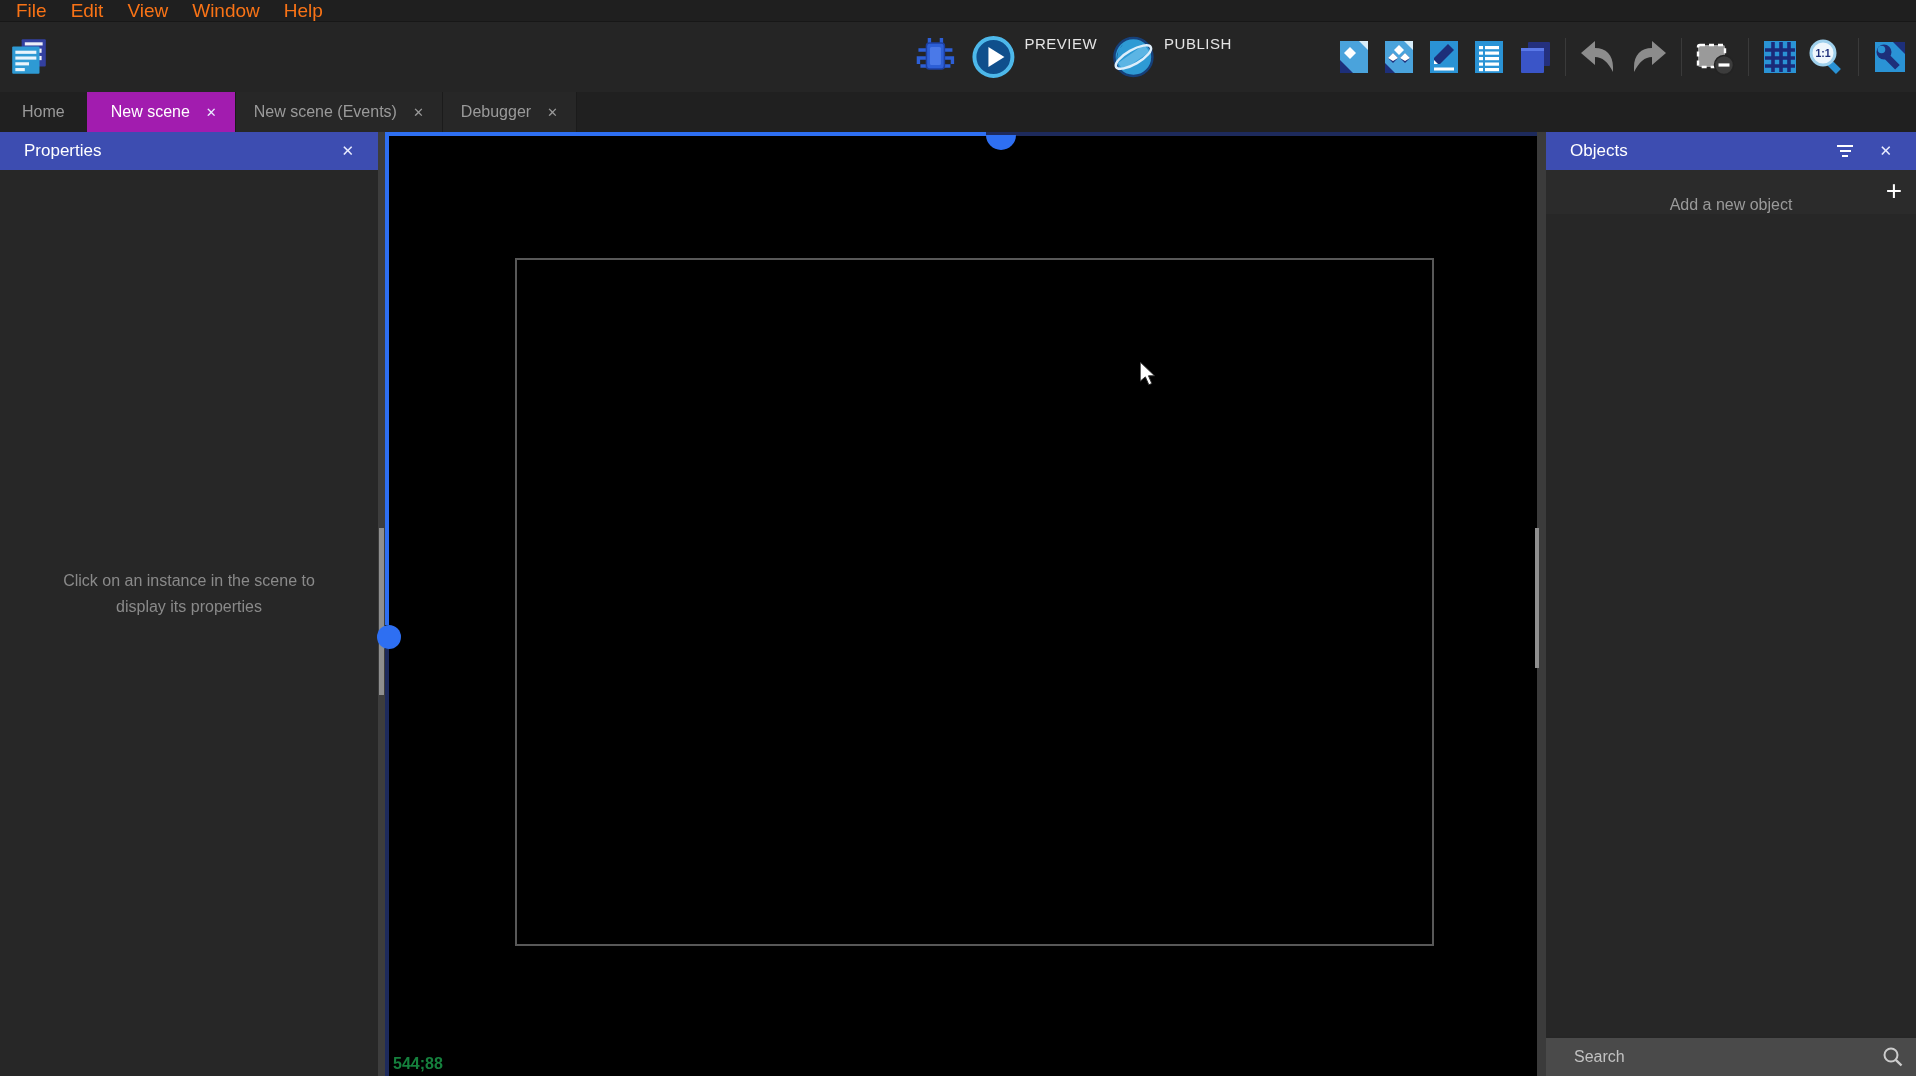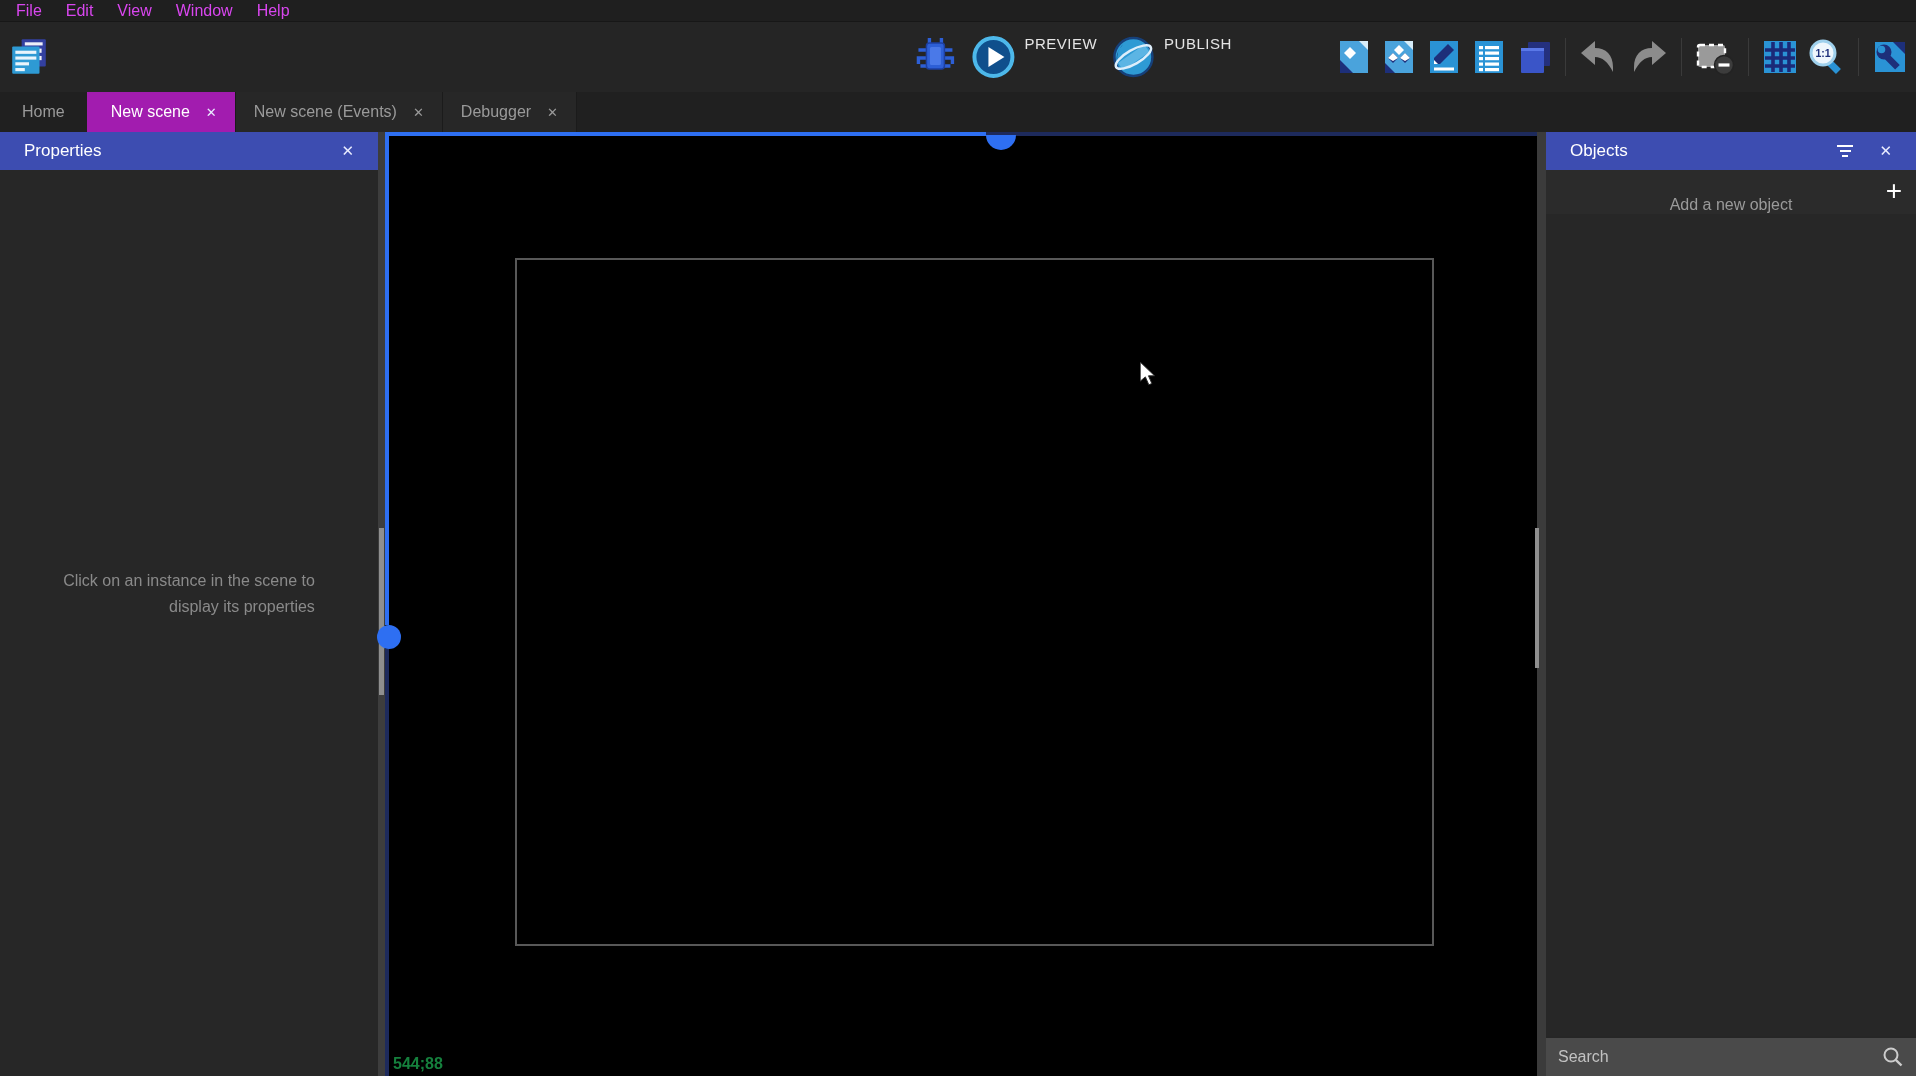--- a/index.html
+++ b/index.html
@@ -3,21 +3,21 @@
 <meta charset="utf-8">
 <style>
   * { margin:0; padding:0; box-sizing:border-box; }
   html,body { width:1916px; height:1076px; overflow:hidden; background:#1e1e1e;
               font-family:"Liberation Sans", sans-serif; }
   .app { width:1916px; height:1076px; display:flex; flex-direction:column; }
 
   
   .menubar { height:22px; background:#1f1f1f; display:flex; align-items:center;
              padding-left:4px; border-bottom:1px solid #171717; flex:0 0 auto; }
-  .menu-item { color:#d946ef; font-size:16px; padding:0 12px; line-height:22px; cursor:default; }
+  .menu-item { color:#f97316; font-size:19px; padding:0 12px; line-height:22px; cursor:default; }
 
   
   .toolbar { height:70px; background:#252525; display:flex; align-items:center;
              position:relative; flex:0 0 auto; }
   .toolbar-left { margin-left:8px; display:flex; align-items:center; }
   .toolbar-center { position:absolute; left:50%; transform:translateX(-14%);
                     display:flex; align-items:center; gap:14px; }
   .tool-btn { display:flex; gap:9px; cursor:pointer; }
   .tool-label { color:#e4e4e4; font-size:15px; letter-spacing:0.5px; }
   .toolbar-right { margin-left:auto; display:flex; align-items:center; gap:9px; padding-right:8px;justify-content:flex-end; }
@@ -37,21 +37,21 @@
   .main { flex:1 1 auto; display:flex; min-height:0; }
 
   .panel { display:flex; flex-direction:column; background:#272727; }
   .panel-header { height:38px; background:#3d4db1; display:flex; align-items:center;
                   padding:0 24px; flex:0 0 auto; }
   .panel-title { color:#ffffff; font-size:17px; }
   .panel-close { margin-left:auto; color:#e9ecff; font-size:15px; cursor:pointer; }
 
   .properties { width:378px; }
   .properties-body { flex:1 1 auto; display:flex; align-items:center; justify-content:center; }
-  .empty-msg { text-align:right; color:#8a8a8a; font-size:16px; line-height:1.65;
+  .empty-msg { text-align:center; color:#8a8a8a; font-size:16px; line-height:1.65;
                margin-top:-58px; }
 
   .gutter-left { width:7px; background:#3d3d3d; position:relative; }
   .gutter-left .thumb { position:absolute; left:1px; top:396px; width:5px; height:167px;
                         background:#8f8f8f; }
   .gutter-right { width:9px; background:#3b3b3b; position:relative; }
   .gutter-right .thumb { position:absolute; left:-2px; top:396px; width:4px; height:140px;
                          background:#8f8f8f; }
 
   
@@ -80,21 +80,21 @@
   .objects .panel-close { margin-left:0; }
   .add-row { height:44px; background:#2b2b2b; position:relative; display:flex;
              align-items:flex-end; justify-content:center; flex:0 0 auto; cursor:pointer; }
   .add-label { color:#9a9a9a; font-size:16px; }
   .add-plus { position:absolute; right:14px; top:50%; transform:translateY(-54%);
               color:#ffffff; font-size:28px; font-weight:300; cursor:pointer; }
   .objects-body { flex:1 1 auto; }
   .search-bar { height:40px; background:#4a4a4a; display:flex; align-items:center;
                 padding:0 12px; flex:0 0 auto; border-top:2px solid #262626; }
   .search-input { flex:1; background:transparent; border:none; outline:none; color:#e0e0e0;
-                  font-size:16px; font-family:"Liberation Sans", sans-serif; }
+                  font-size:16px; font-family:"Liberation Sans", sans-serif;margin-left:16px; }
   .search-input::placeholder { color:#c2c2c2; opacity:1; }
 </style>
 </head>
 <body>
 
 <div class="app">
 
   <div class="menubar">
     <span class="menu-item">File</span>
     <span class="menu-item">Edit</span>

